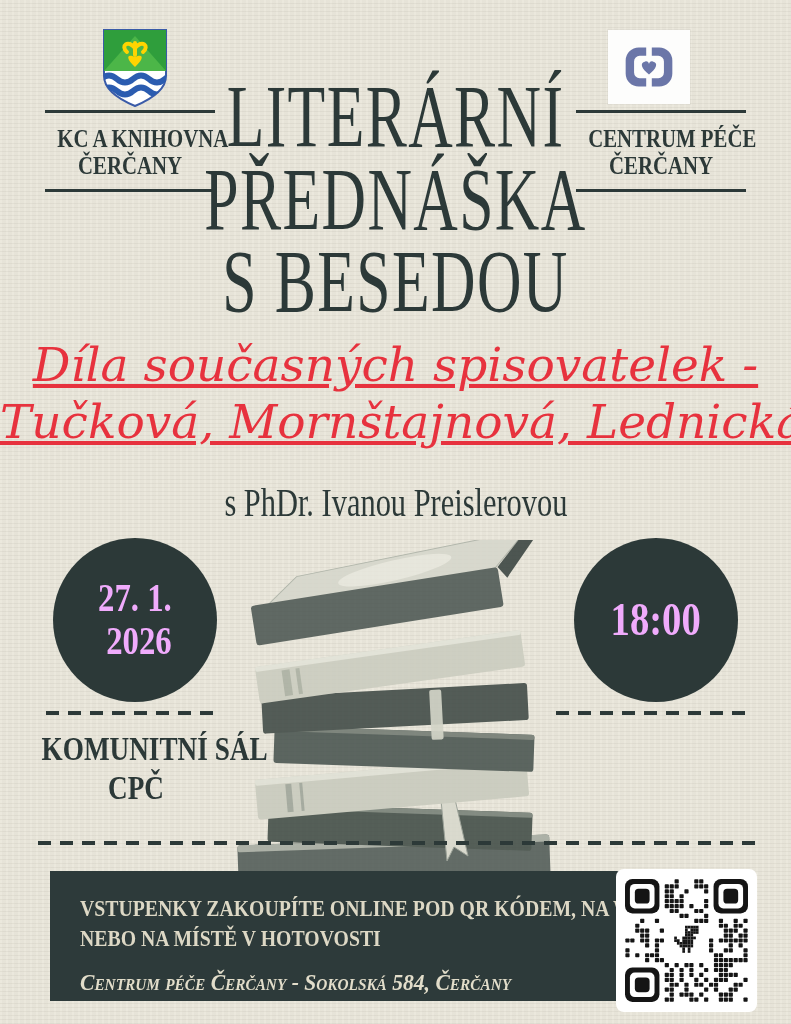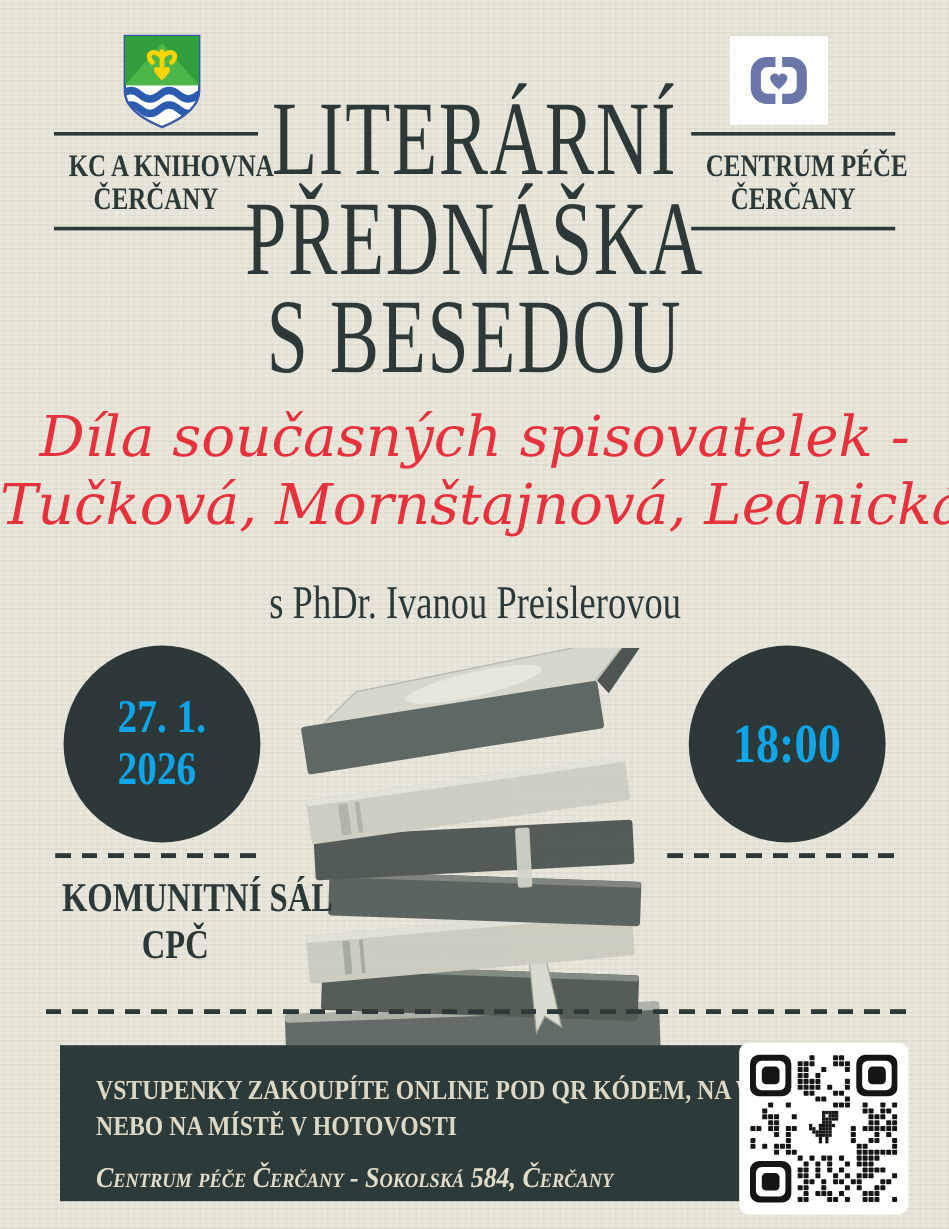--- a/index.html
+++ b/index.html
@@ -23,43 +23,43 @@
     transform:scaleX(.8);white-space:nowrap;}
   .org-name span{display:block;}
   .logo-box{left:608px;top:30px;width:82px;height:74px;background:#fdfdfc;
     box-shadow:0 0 0 1px rgba(0,0,0,.03);display:flex;align-items:center;justify-content:center;}
   
   .title{left:0;top:76px;width:791px;text-align:center;font-weight:normal;
     font-size:88px;line-height:.94;letter-spacing:2px;}
   .title span{display:block;transform:scaleX(.70);white-space:nowrap;}
   
   .subtitle{left:0;top:336px;width:791px;text-align:center;color:#e7323e;
-    font-family:"DejaVu Serif",serif;font-style:italic;font-size:47px;line-height:1.22;}
+    font-family:"DejaVu Serif",serif;font-style:italic;font-size:47px;line-height:1.22;text-decoration:underline;}
   .subtitle span{display:block;white-space:nowrap;}
   
   .speaker{left:0;top:480px;width:791px;text-align:center;font-weight:normal;font-size:39px;}
   .speaker span{display:inline-block;transform:scaleX(.78);white-space:nowrap;}
   
-  .circle{width:164px;height:164px;border-radius:50%;background:#2c3938;color:#0ea5e9;
-    display:flex;flex-direction:column;align-items:center;justify-content:center;text-align:left;}
+  .circle{width:164px;height:164px;border-radius:50%;background:#2c3938;color:#f0abfc;
+    display:flex;flex-direction:column;align-items:center;justify-content:center;text-align:right;}
   .circle-date{left:53px;top:538px;}
   .circle-time{left:574px;top:538px;}
   .circle .txt{font-weight:bold;font-size:39px;line-height:1.1;transform:scaleX(.84);white-space:nowrap;}
   .circle-time .txt{font-size:46px;}
   
   .books{left:190px;top:540px;width:404px;height:348px;}
   
   .dash{height:4px;background:repeating-linear-gradient(90deg,#2c3938 0 13px,rgba(0,0,0,0) 13px 22px);}
   .dash-left{left:46px;top:711px;width:172px;}
   .dash-right{left:556px;top:711px;width:196px;}
   .dash-full{left:38px;top:841px;width:717px;}
   
   .info{width:236px;text-align:center;font-weight:bold;font-size:34px;line-height:1.16;}
   .info span{display:block;transform:scaleX(.8);white-space:nowrap;}
-  .venue{left:28px;top:729px;}
+  .venue{left:18px;top:729px;}
   .price{left:536px;top:734px;width:226px;}
   
   .footer-bar{left:50px;top:871px;width:574px;height:130px;background:#2d3a3a;
     color:#ddd8c5;box-sizing:border-box;padding:23px 0 0 30px;}
   .footer-line{font-weight:bold;font-size:23px;line-height:1.3;transform:scaleX(.86);
     transform-origin:left center;white-space:nowrap;}
   .footer-addr{margin-top:15px;font-style:italic;font-variant:small-caps;font-weight:bold;
     font-size:24px;transform:scaleX(.9);transform-origin:left center;white-space:nowrap;color:#e2ddca;}
   
   .qr-box{left:616px;top:869px;width:141px;height:143px;background:#ffffff;border-radius:8px;

